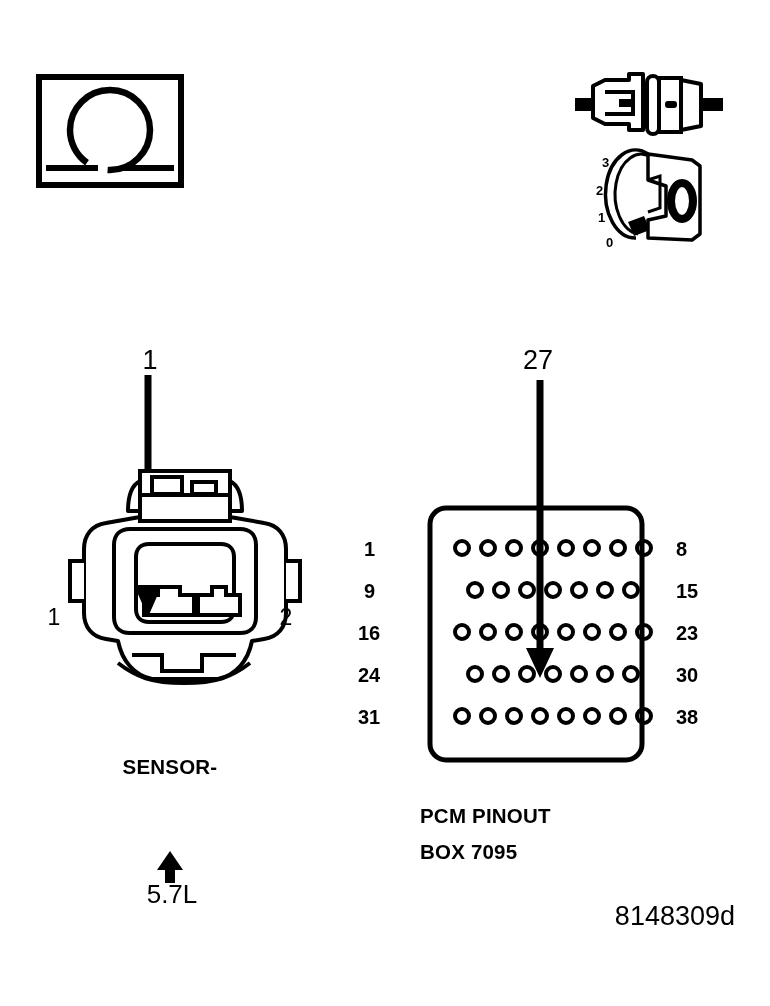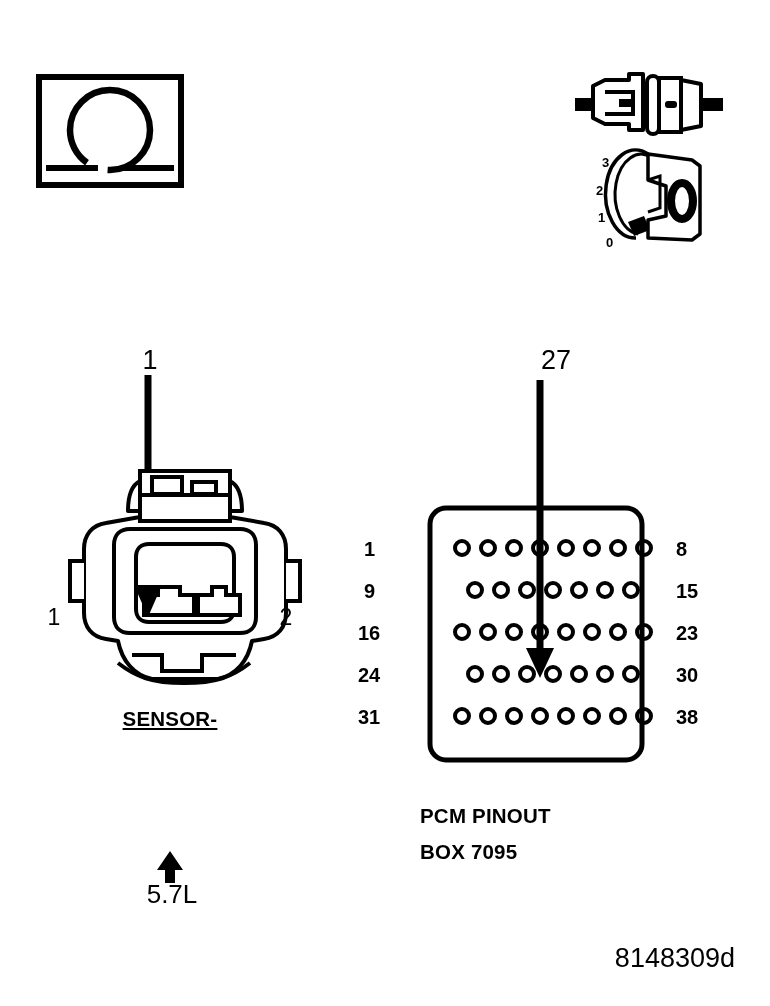--- a/index.html
+++ b/index.html
@@ -69,28 +69,27 @@
   #sensor-pin-right-label {
     left: 272px;
     top: 604px;
     width: 28px;
     text-align: center;
     font-size: 23px;
     line-height: 26px;
   }
   #sensor-caption {
     left: 30px;
-    top: 700px;
+    top: 748px;
     width: 280px;
     text-align: center;
     font-size: 20.5px;
     font-weight: bold;
     line-height: 37px;
     letter-spacing: 0.2px;
-    text-decoration: underline;
   }
   #engine-arrow-icon {
     left: 145px;
     top: 851px;
     width: 50px;
     height: 32px;
   }
   #engine-label {
     left: 77px;
     top: 879px;
@@ -98,21 +97,21 @@
     text-align: center;
     font-size: 26px;
     line-height: 30px;
   }
 
   
   #pcm-callout-number {
     left: 505px;
     top: 345px;
     width: 66px;
-    text-align: right;
+    text-align: center;
     font-size: 27px;
     line-height: 30px;
   }
   #pcm-group {
     left: 350px;
     top: 380px;
     width: 390px;
     height: 390px;
   }
   #pcm-caption {
@@ -127,21 +126,20 @@
   }
 
   
   #drawing-number {
     left: 450px;
     top: 900px;
     width: 285px;
     text-align: right;
     font-size: 27px;
     line-height: 32px;
-    margin-top: 42px;
   }
 
   svg { display: block; overflow: visible; }
   .row-label {
     font-family: "Liberation Sans", sans-serif;
     font-size: 20px;
     font-weight: bold;
   }
   .gauge-label {
     font-family: "Liberation Sans", sans-serif;

